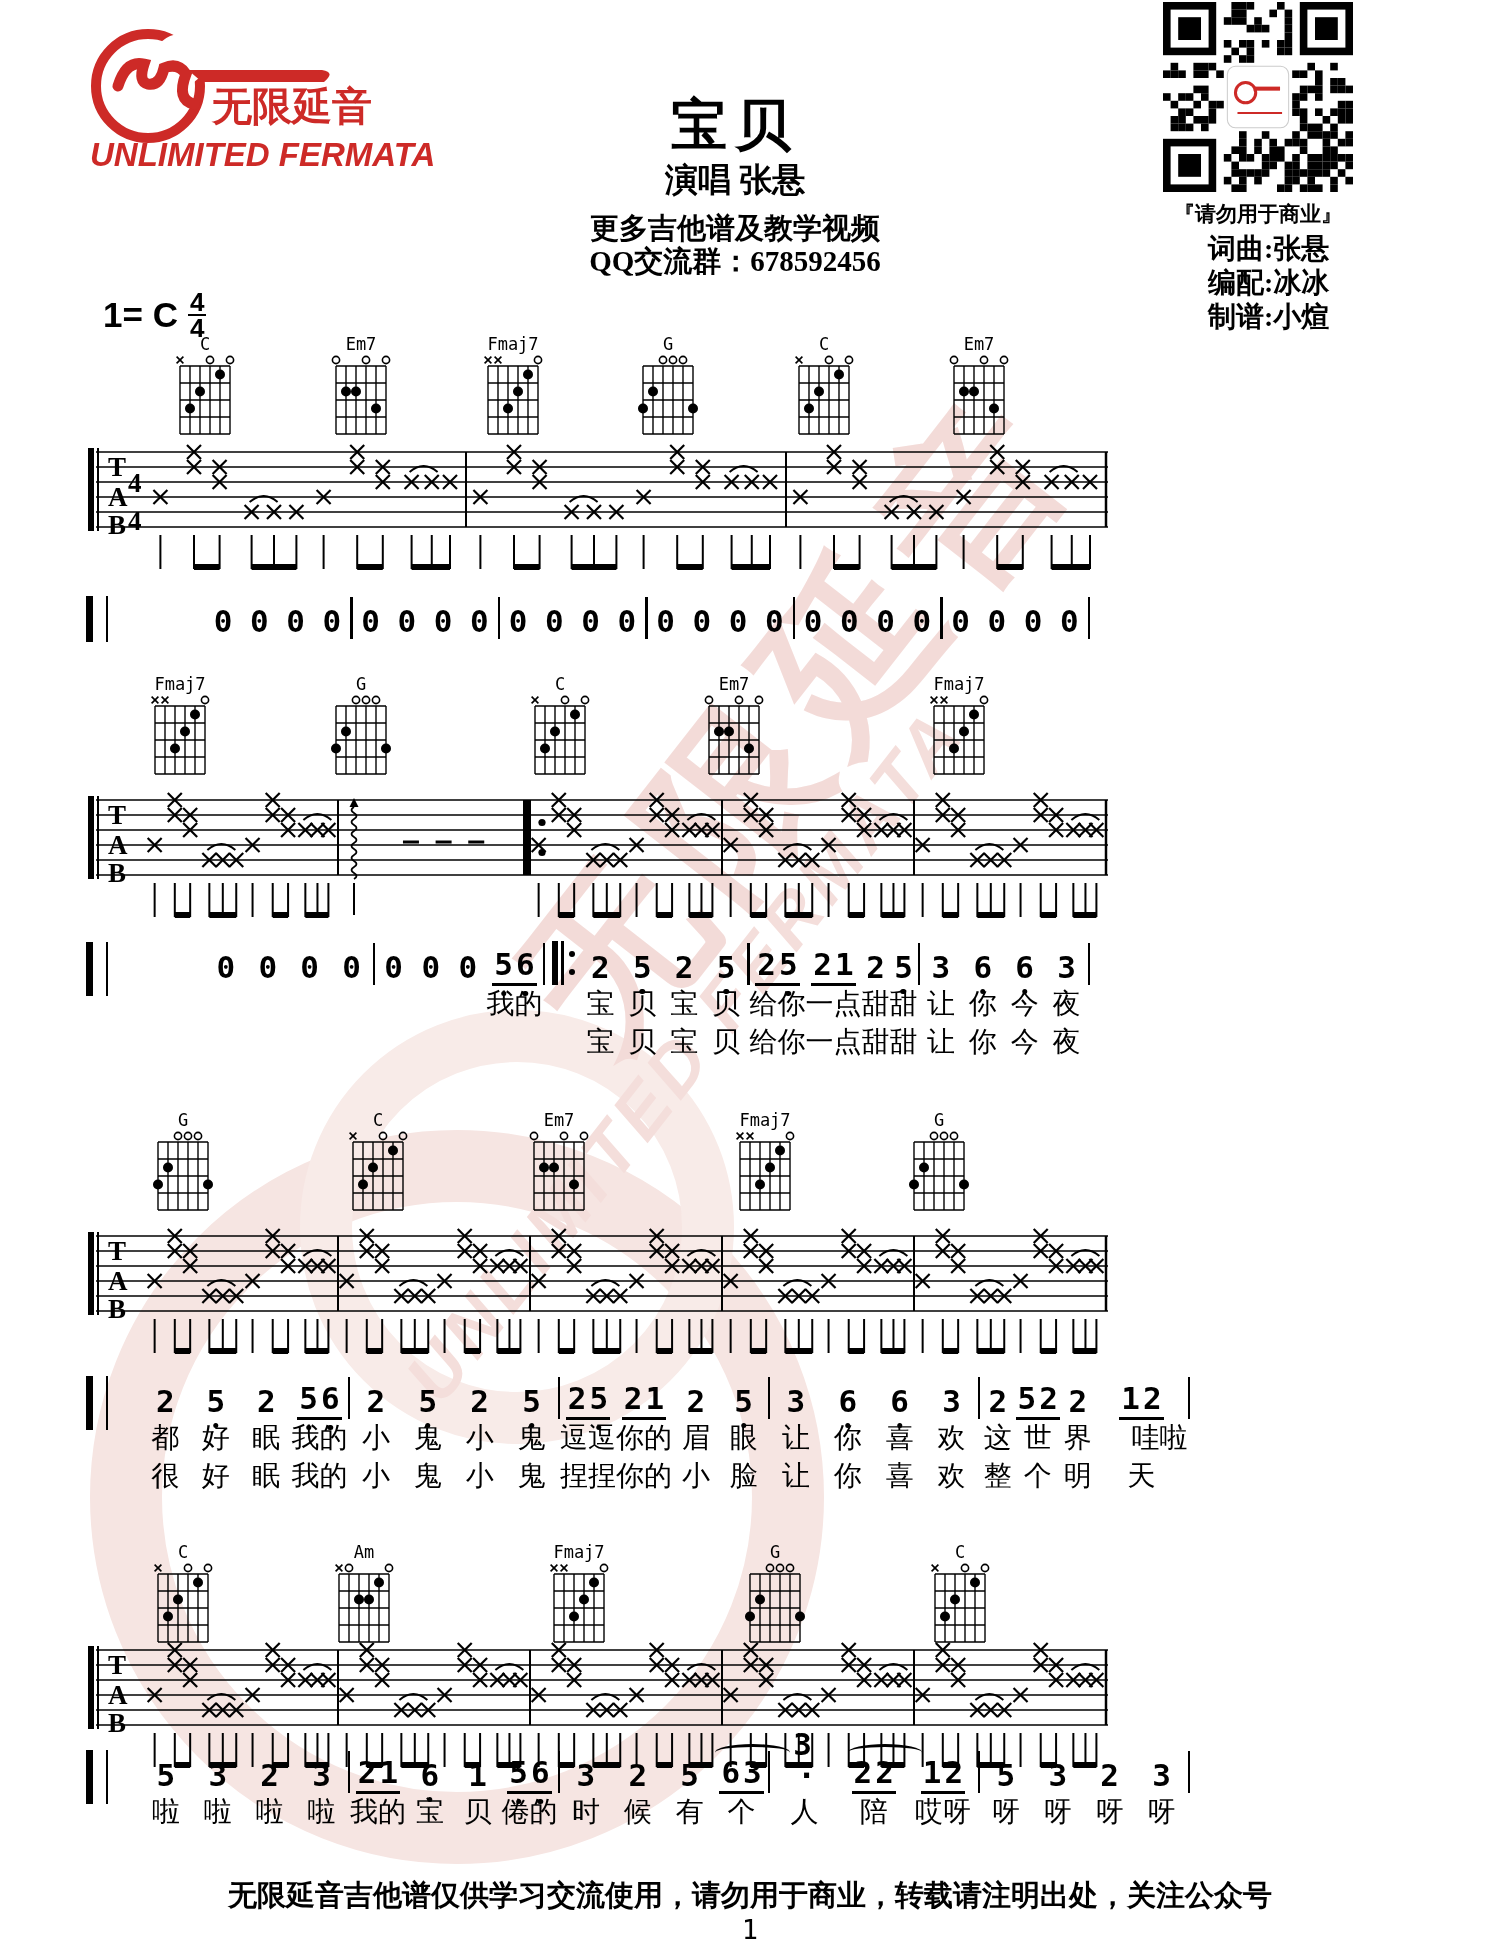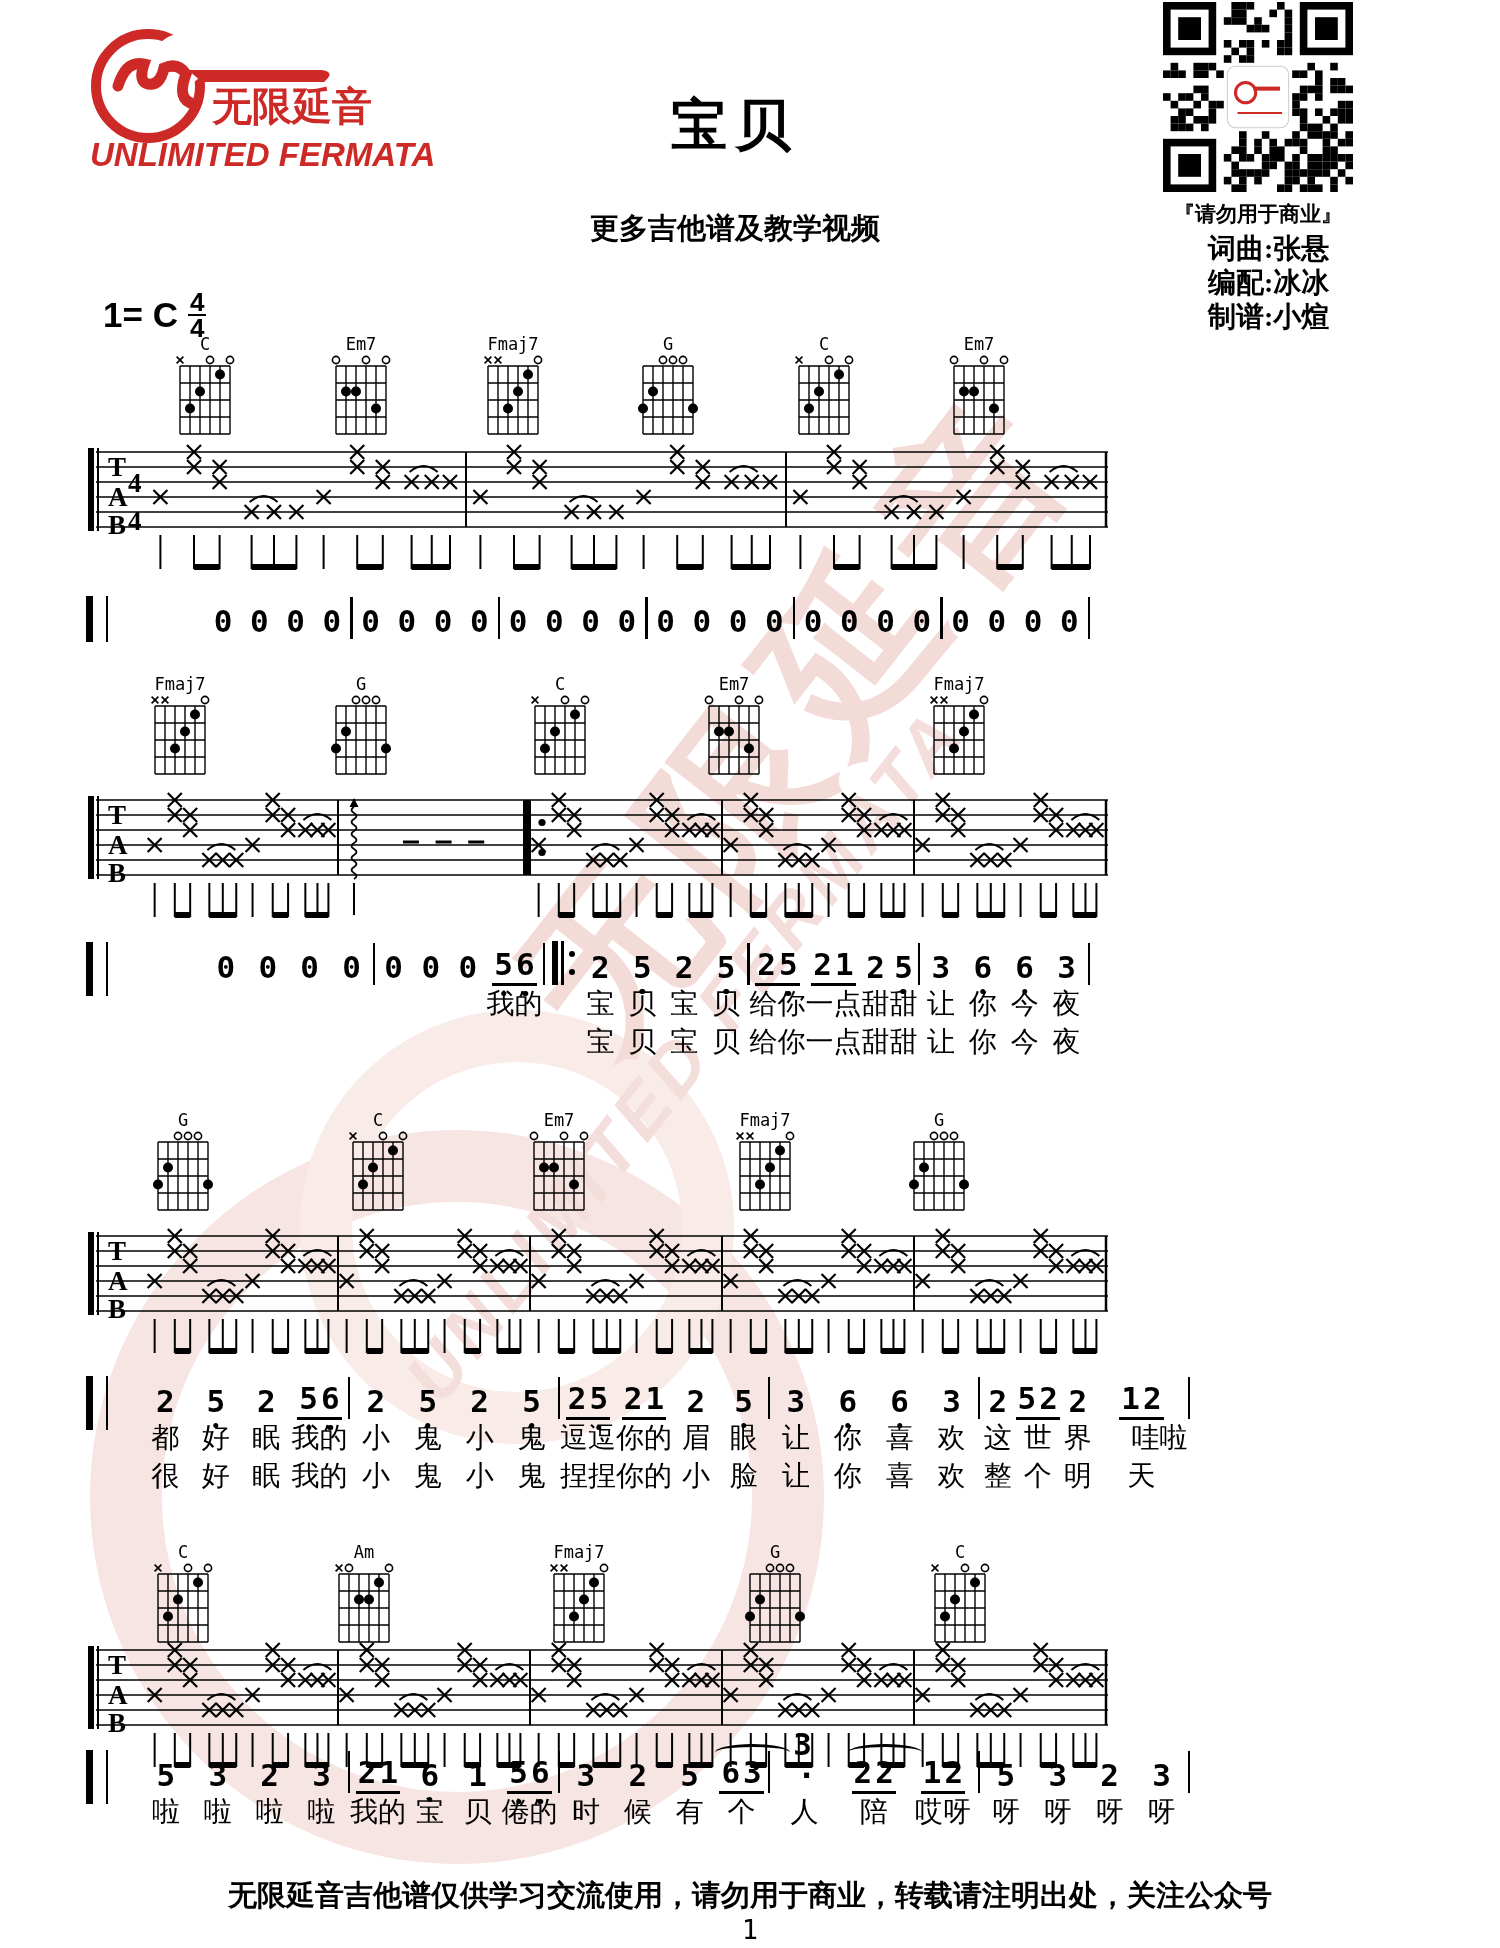--- a/index.html
+++ b/index.html
@@ -80,22 +80,24 @@
       <circle cx="118" cy="78" r="52" fill="none" stroke="#cd2a27" stroke-width="10"></circle>
       <circle cx="150" cy="52" r="26" fill="#ffffff" stroke="none"></circle>
       <path d="M88 78 q8 -26 26 -22 q-6 18 4 20 q12 2 16 -16 q14 -6 22 6 q-10 26 8 30" fill="none" stroke="#cd2a27" stroke-width="11" stroke-linecap="round"></path>
       <path d="M158 62 L292 62 q14 2 2 12 L172 74 Z" fill="#cd2a27"></path>
       <text x="182" y="112" font-size="40" font-weight="bold" fill="#cd2a27" font-family="Liberation Serif,serif" id="logo-cn">无限延音</text>
       <text x="60" y="158" font-size="33" font-weight="bold" font-style="italic" fill="#cd2a27" font-family="Liberation Sans,sans-serif" id="logo-en">UNLIMITED FERMATA</text>
     </svg>
   </div>
 
   <div class="abs z title">宝贝</div>
+  <div class="abs z subtitle">演唱 张悬</div>
   <div class="abs z promo">
     <div>更多吉他谱及教学视频</div>
+    <div>QQ交流群：678592456</div>
   </div>
   <div class="abs z credits">词曲:张悬
 编配:冰冰
 制谱:小煊</div>
 
   <div class="abs z qr-wrap" id="qr"><svg width="190" height="190" viewBox="0 0 187.5 187.5">
         <rect x="67.5" y="0" width="7.5" height="7.5" fill="#000"></rect>
         <rect x="75" y="0" width="7.5" height="7.5" fill="#000"></rect>
         <rect x="82.5" y="0" width="7.5" height="7.5" fill="#000"></rect>
         <rect x="112.5" y="0" width="7.5" height="7.5" fill="#000"></rect>

